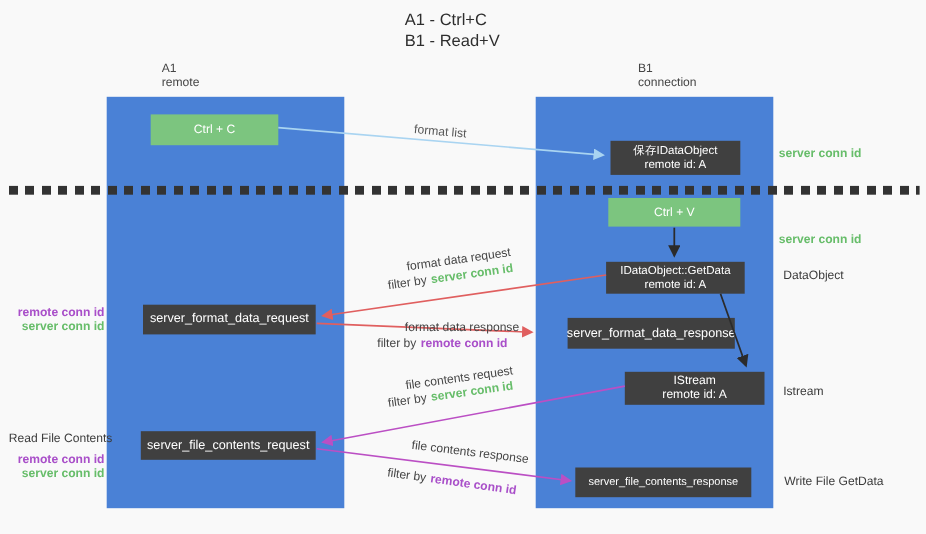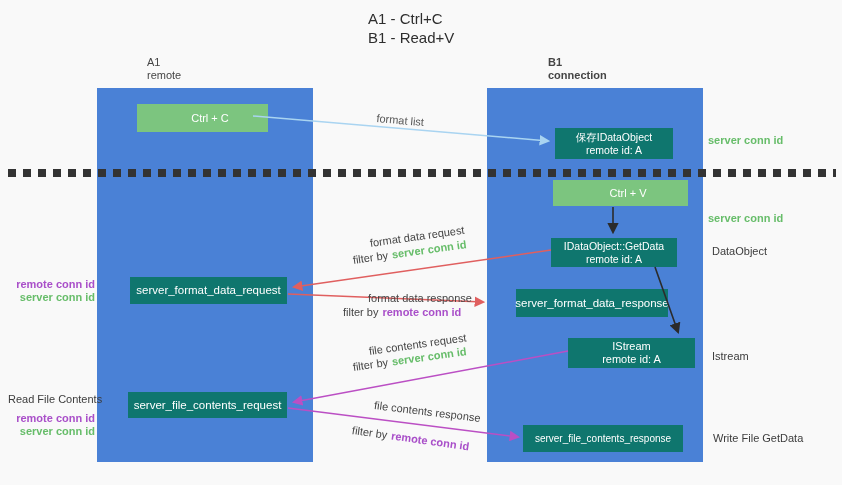--- a/index.html
+++ b/index.html
@@ -18,22 +18,22 @@
   .col { position:absolute; top:88px; width:216px; height:374px; background:#4a81d6; z-index:1; }
   .dots {
     position:absolute; left:8px; top:169px; width:828px; height:8px; z-index:5;
     background:repeating-linear-gradient(90deg,#333 0 8px,transparent 8px 15px);
   }
   .box {
     position:absolute; display:flex; flex-direction:column; align-items:center;
     justify-content:center; color:#fff; text-align:center; z-index:3;
     font-size:11px; line-height:13px;
   }
-  .green  { background:#7cc57f;padding-left:15px; }
-  .orange { background:#0f766e; }
+  .green  { background:#7cc57f; }
+  .orange { background:#404040; }
   .lbl { position:absolute; font-size:11px; color:#454545; white-space:nowrap; z-index:6; transform-origin:left top; }
   .dk { color:#3c3c3c; }
   .bg { color:#67bd6a; font-weight:bold; }
   .bp { color:#a94fc9; font-weight:bold; }
   .pair { line-height:13px; text-align:right; width:85px; font-weight:bold; }
   .filter .tinted { display:inline-block; margin-left:4px; }
   svg.arrows { position:absolute; left:0; top:0; z-index:4; pointer-events:none; }
 </style>
 </head>
 <body>
@@ -42,21 +42,21 @@
 
   <div class="title">
     <div>A1 - Ctrl+C</div>
     <div>B1 - Read+V</div>
   </div>
 
   <div class="hdr" style="left:147px;">
     <div>A1</div>
     <div>remote</div>
   </div>
-  <div class="hdr" style="left:548px;font-weight:bold;">
+  <div class="hdr" style="left:580px;">
     <div>B1</div>
     <div>connection</div>
   </div>
 
   <div class="col" style="left:97px;"></div>
   <div class="col" style="left:487px;"></div>
 
   <div class="dots"></div>
 
   <svg class="arrows" width="842" height="485">

